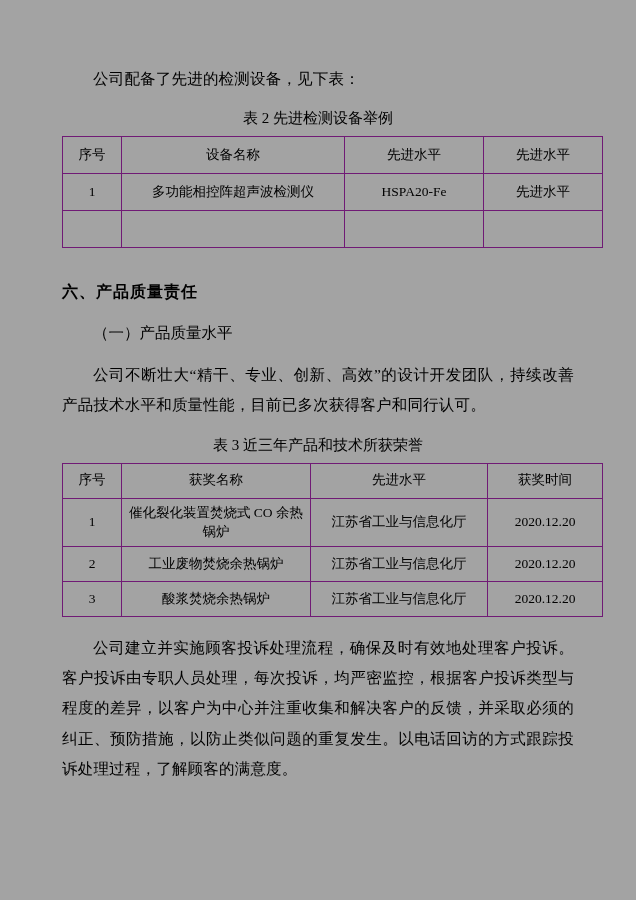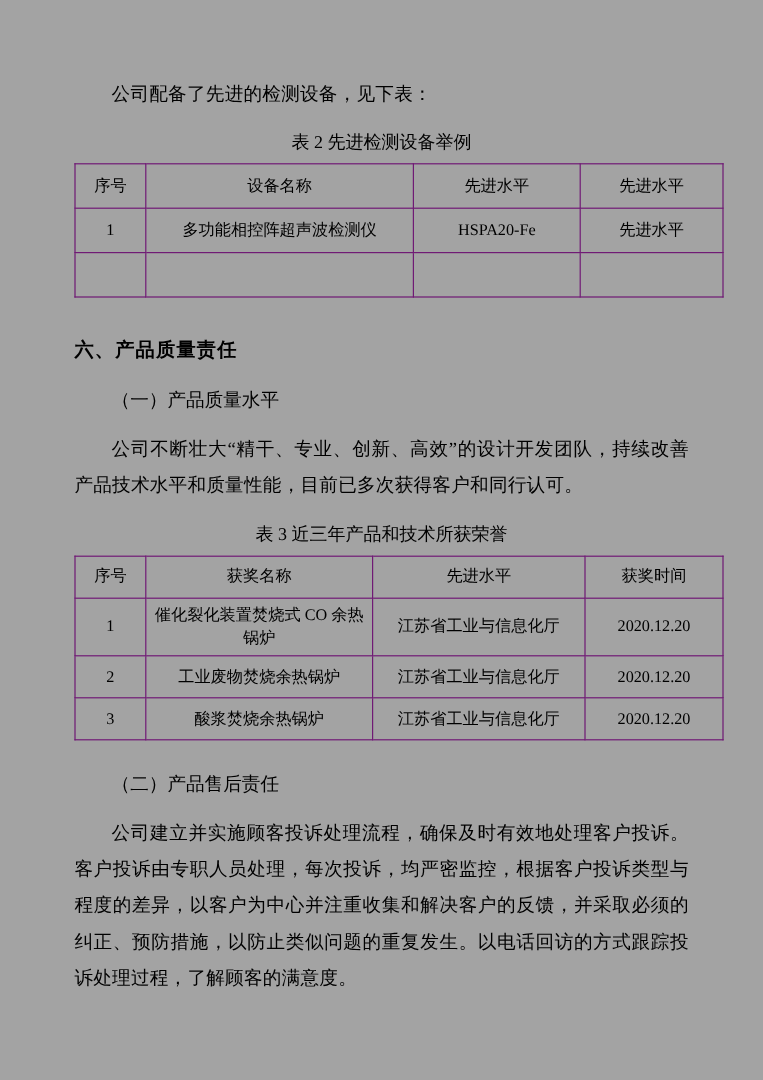--- a/index.html
+++ b/index.html
@@ -156,19 +156,18 @@
       </tr>
       <tr>
         <td class="c0">3</td>
         <td class="c1">酸浆焚烧余热锅炉</td>
         <td class="c2">江苏省工业与信息化厅</td>
         <td class="c3">2020.12.20</td>
       </tr>
     </tbody>
       </table>
 
-    <div class="subheading spacer-block">（二）产品售后责任</div>
 
     <p class="para indent2">公司建立并实施顾客投诉处理流程，确保及时有效地处理客户投诉。客户投诉由专职人员处理，每次投诉，均严密监控，根据客户投诉类型与程度的差异，以客户为中心并注重收集和解决客户的反馈，并采取必须的纠正、预防措施，以防止类似问题的重复发生。以电话回访的方式跟踪投诉处理过程，了解顾客的满意度。</p>
 
   </div>
 
 </div>
 
 </body></html>

